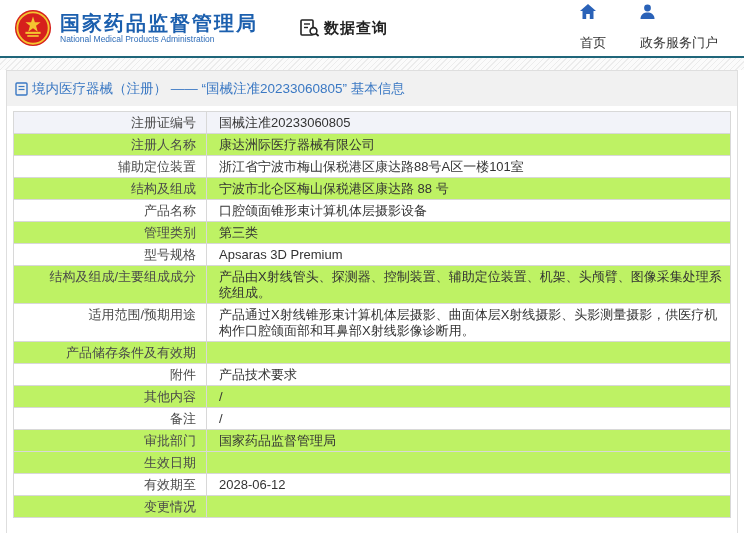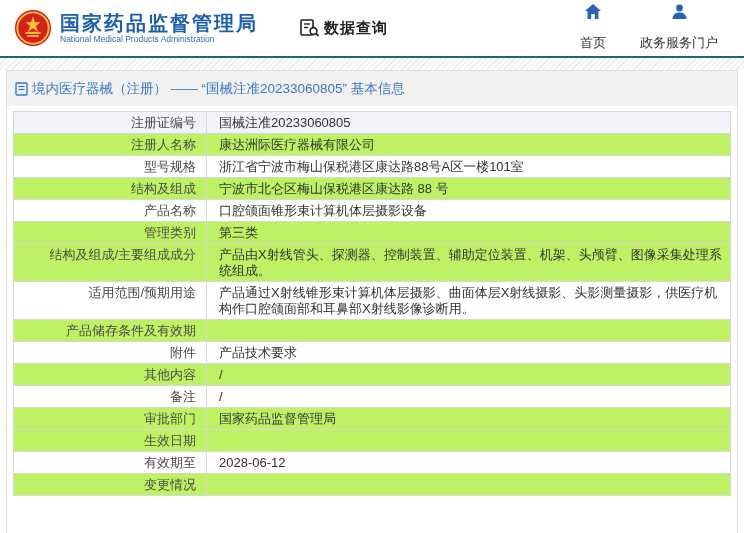--- a/index.html
+++ b/index.html
@@ -9,21 +9,21 @@
   
   .header { height:56px; display:flex; align-items:center; padding:0 14px;
             background:#fff; position:relative; }
   .emblem { width:38px; height:38px; flex:0 0 38px; }
   .brand { margin-left:8px; }
   .brand-title { color:#1b5fae; font-size:20px; font-weight:bold; letter-spacing:2px; line-height:22px; }
   .brand-sub { color:#2f6db8; font-size:8.5px; line-height:11px; }
   .dq { display:flex; align-items:center; margin-left:42px; gap:4px; }
   .dq-label { font-size:15px; color:#222; font-weight:600; letter-spacing:1px; }
   .hnav { margin-left:auto; display:flex; gap:34px; padding-right:12px; }
-  .hnav-item { display:flex; flex-direction:column; align-items:center; gap:15px; cursor:pointer; }
+  .hnav-item { display:flex; flex-direction:column; align-items:flex-start; gap:15px; cursor:pointer; }
   .hnav-item .txt { font-size:13px; color:#333; }
   .teal-line { height:2px; background:#20667a; }
   .hatch { height:12px; background:repeating-linear-gradient(135deg,#ececec 0,#ececec 1px,#fbfbfb 1px,#fbfbfb 4px); }
 
   
   .content { margin:0 6px; border:1px solid #dedede; border-bottom:none;
              background:#fff; height:502px; }
   .breadcrumb { background:#f1f1f1; padding:9px 8px 8px 8px; display:flex; align-items:center; gap:4px; }
   .breadcrumb .bc-text { color:#3a78c3; font-size:13.5px; }
 
@@ -101,41 +101,47 @@
         <div class="tvalue">国械注准20233060805</div>
       </div>
       <div class="trow zebra">
         <div class="tlabel">
           <span>注册人名称</span>
         </div>
         <div class="tvalue">康达洲际医疗器械有限公司</div>
       </div>
       <div class="trow">
         <div class="tlabel">
+          <span>辅助定位装置</span>
+        </div>
+        <div class="tvalue">浙江省宁波市梅山保税港区康达路88号A区一楼101室</div>
+      </div>
+      <div class="trow zebra">
+        <div class="tlabel">
+          <span>结构及组成</span>
+        </div>
+        <div class="tvalue">宁波市北仑区梅山保税港区康达路 88 号</div>
+      </div>
+      <div class="trow">
+        <div class="tlabel">
+          <span>产品名称</span>
+        </div>
+        <div class="tvalue">口腔颌面锥形束计算机体层摄影设备</div>
+      </div>
+      <div class="trow zebra">
+        <div class="tlabel">
+          <span>管理类别</span>
+        </div>
+        <div class="tvalue">第三类</div>
+      </div>
+      <div class="trow">
+        <div class="tlabel">
           <span>型号规格</span>
         </div>
-        <div class="tvalue">浙江省宁波市梅山保税港区康达路88号A区一楼101室</div>
-      </div>
-      <div class="trow zebra">
-        <div class="tlabel">
-          <span>结构及组成</span>
-        </div>
-        <div class="tvalue">宁波市北仑区梅山保税港区康达路 88 号</div>
-      </div>
-      <div class="trow">
-        <div class="tlabel">
-          <span>产品名称</span>
-        </div>
-        <div class="tvalue">口腔颌面锥形束计算机体层摄影设备</div>
-      </div>
-      <div class="trow zebra">
-        <div class="tlabel">
-          <span>管理类别</span>
-        </div>
-        <div class="tvalue">第三类</div>
+        <div class="tvalue">Apsaras 3D Premium</div>
       </div>
       <div class="trow zebra">
         <div class="tlabel">
           <span>结构及组成/主要组成成分</span>
         </div>
         <div class="tvalue">产品由X射线管头、探测器、控制装置、辅助定位装置、机架、头颅臂、图像采集处理系统组成。</div>
       </div>
       <div class="trow">
         <div class="tlabel">
           <span>适用范围/预期用途</span>

